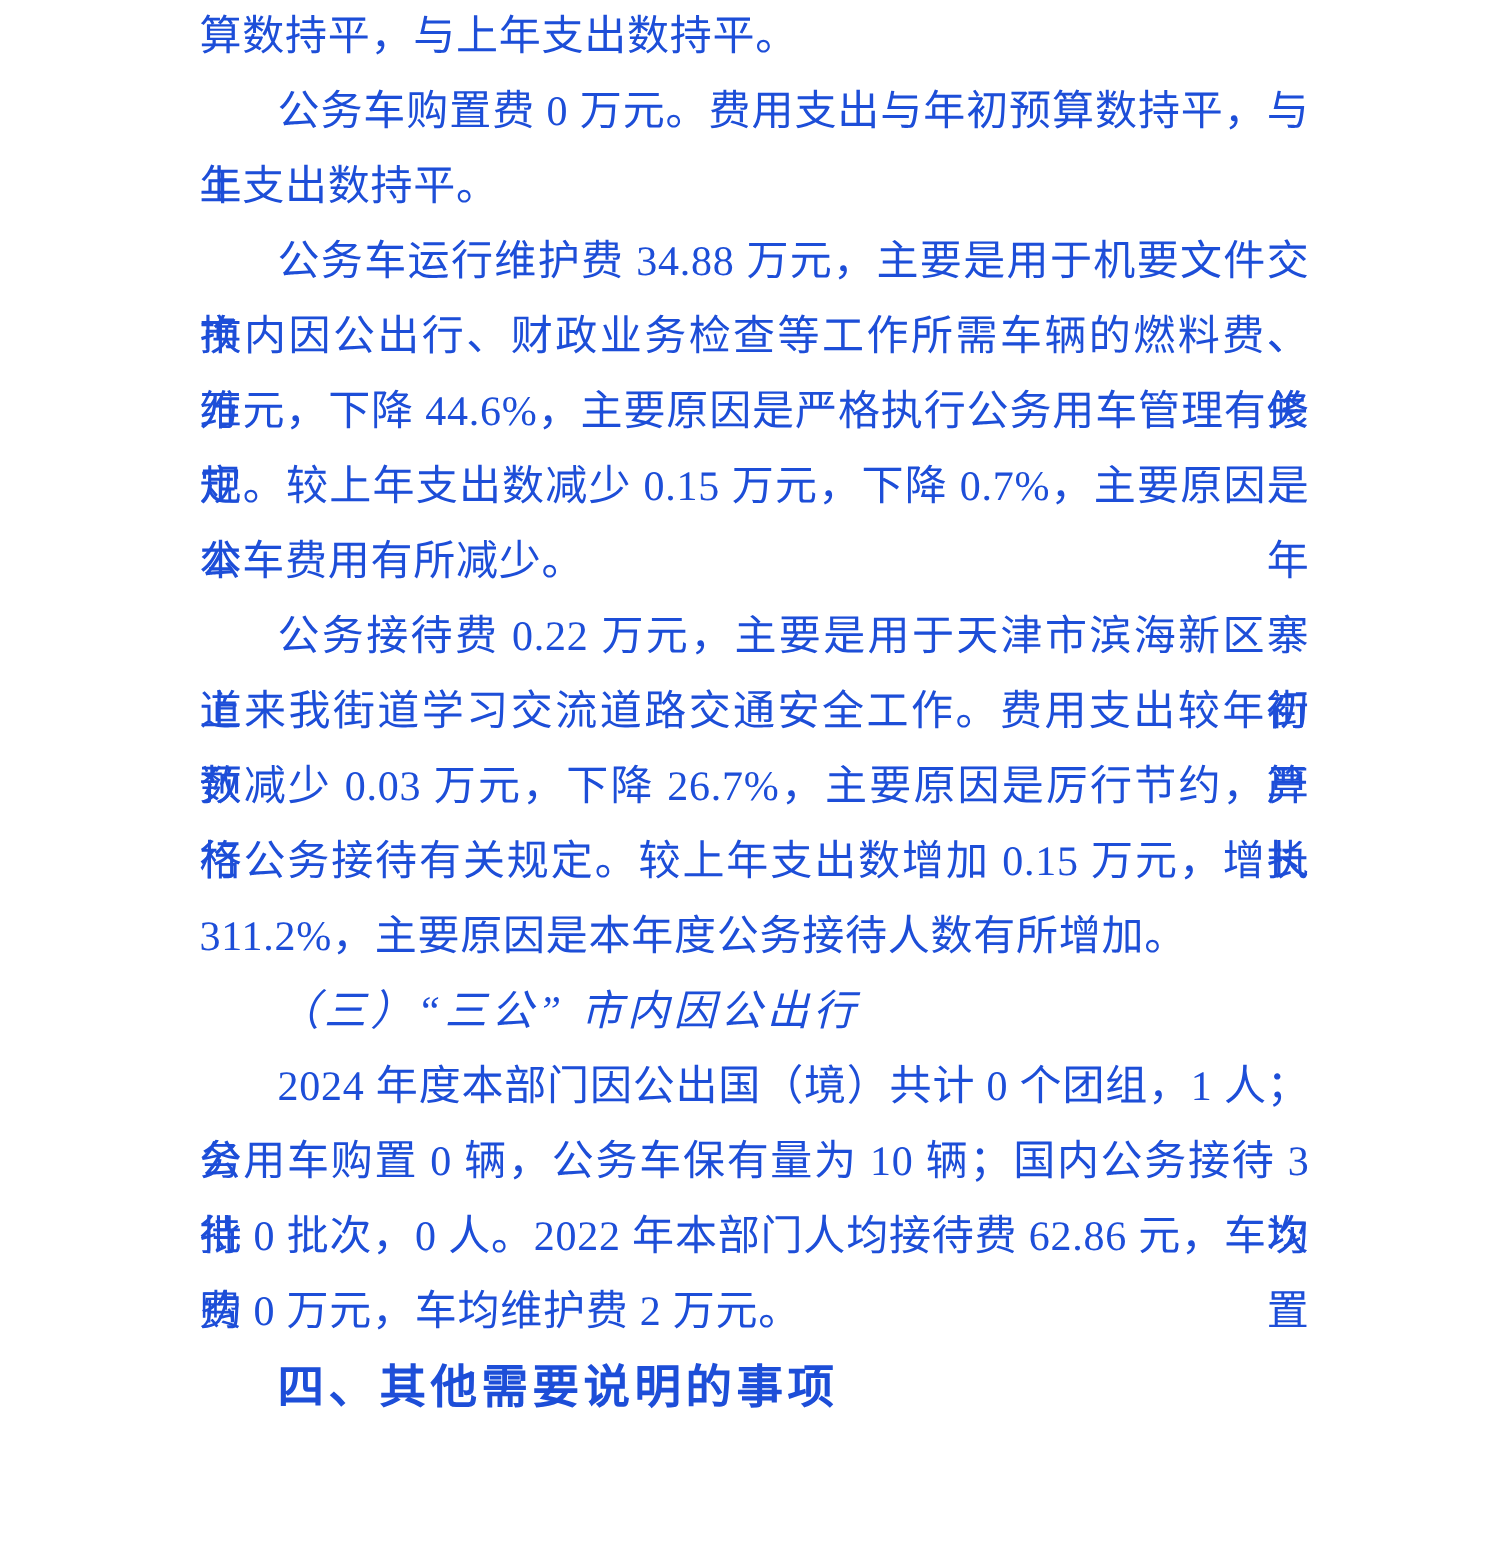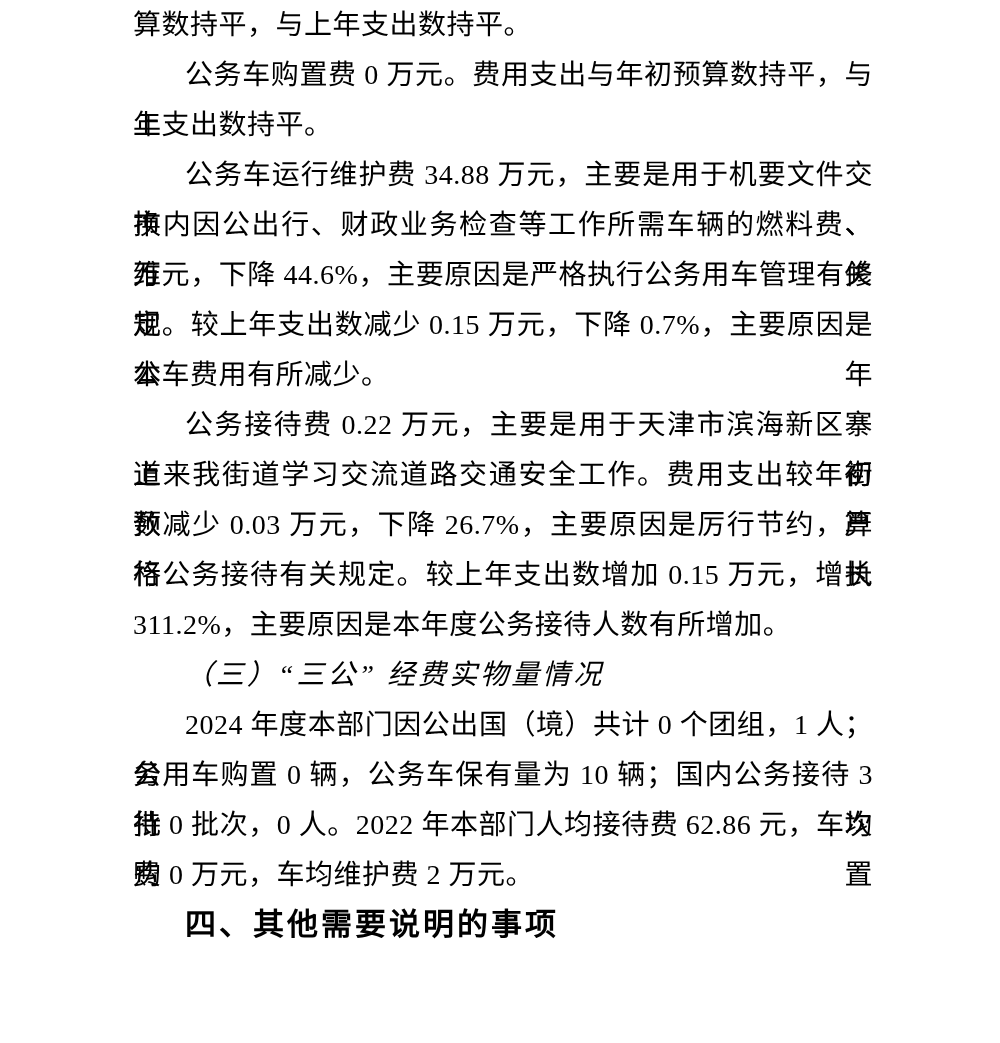--- a/index.html
+++ b/index.html
@@ -7,21 +7,21 @@
     padding: 0;
     background: #ffffff;
   }
   .page {
     position: relative;
     width: 1000px;
     height: 999px;
     background: #ffffff;
     overflow: hidden;
     font-family: "Liberation Serif", "DejaVu Serif", serif;
-    color: #000000;
+    color: #1d4ed8;
   }
   .content {
     position: absolute;
     top: 0;
     left: 133px;
     width: 740px;
   }
   .line {
     height: 50px;
     line-height: 50px;
@@ -66,20 +66,20 @@
     <div class="line justify indent">公务车运行维护费 34.88 万元，主要是用于机要文件交换、</div>
     <div class="line justify">市内因公出行、财政业务检查等工作所需车辆的燃料费、维修</div>
     <div class="line justify">万元，下降 44.6%，主要原因是严格执行公务用车管理有关规</div>
     <div class="line justify">定。较上年支出数减少 0.15 万元，下降 0.7%，主要原因是本年</div>
     <div class="line">公车费用有所减少。</div>
     <div class="line justify indent">公务接待费 0.22 万元，主要是用于天津市滨海新区寨上街</div>
     <div class="line justify">道来我街道学习交流道路交通安全工作。费用支出较年初预算</div>
     <div class="line justify">数减少 0.03 万元，下降 26.7%，主要原因是厉行节约，严格执</div>
     <div class="line justify">行公务接待有关规定。较上年支出数增加 0.15 万元，增长</div>
     <div class="line">311.2%，主要原因是本年度公务接待人数有所增加。</div>
-    <div class="line indent h-kaiti">（三）“三公” 经费实物量情况</div>
+    <div class="line indent h-kaiti">（三）“三公” 市内因公出行</div>
     <div class="line justify indent">2024 年度本部门因公出国（境）共计 0 个团组，1 人；公</div>
     <div class="line justify">务用车购置 0 辆，公务车保有量为 10 辆；国内公务接待 3 批次</div>
     <div class="line justify">待 0 批次，0 人。2022 年本部门人均接待费 62.86 元，车均购置</div>
     <div class="line">费 0 万元，车均维护费 2 万元。</div>
     <div class="line indent h-bold">四、其他需要说明的事项</div>
   </div>
 </div>
 
 </body></html>

